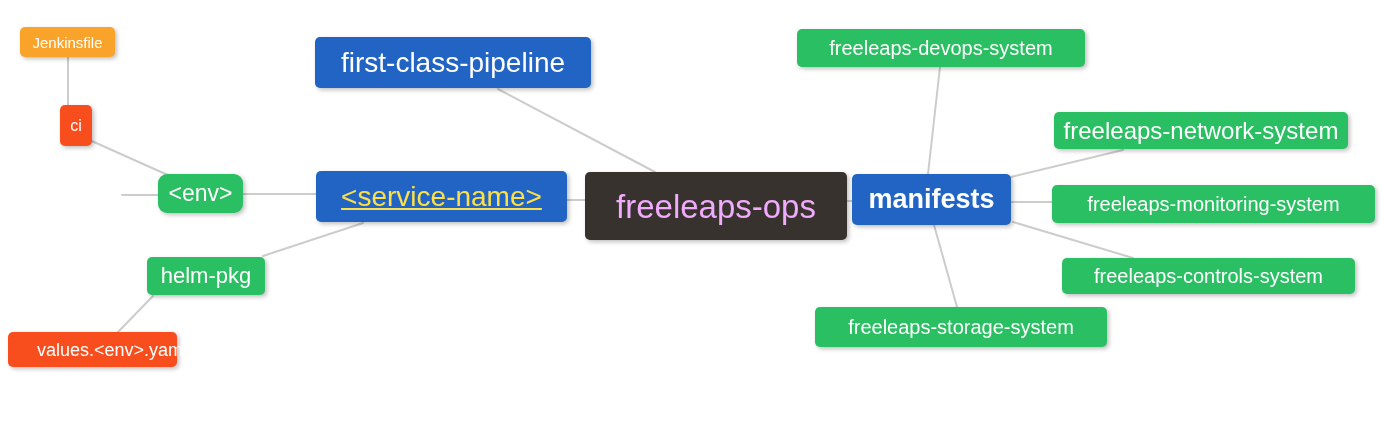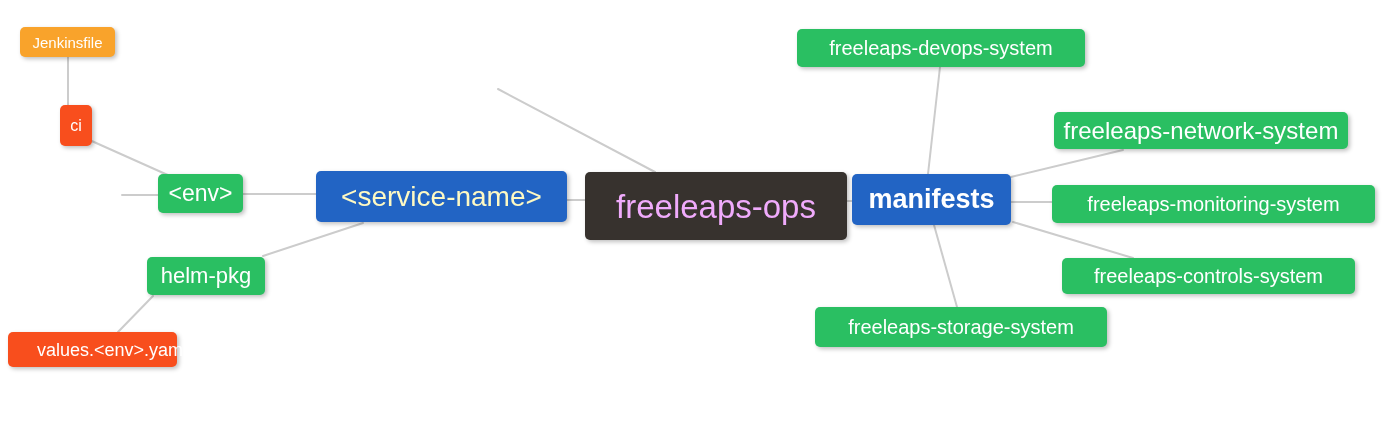--- a/index.html
+++ b/index.html
@@ -62,30 +62,33 @@
       <line x1="1013" y1="222" x2="1133" y2="258" stroke="#cccccc" stroke-width="2" stroke-linecap="round"></line>
       <line x1="934" y1="225" x2="957" y2="307" stroke="#cccccc" stroke-width="2" stroke-linecap="round"></line>
     </svg>
 
 <div class="node" style="left: 20px; top: 27px; width: 95px; height: 30px; font-size: 15px; background: rgb(249, 163, 43); color: rgb(255, 255, 255);">
       <span>Jenkinsfile</span>
     </div>
     <div class="node" style="left: 53px; top: 105px; width: 32px; height: 41px; font-size: 16px; background: rgb(248, 78, 29); color: rgb(255, 255, 255); margin-left: 7px;">
       <span>ci</span>
     </div>
-    <div class="node" style="left: 158px; top: 174px; width: 85px; height: 39px; font-size: 23px; background: rgb(42, 191, 98); color: rgb(255, 255, 255);">
+    <div class="node" style="left: 158px; top: 174px; width: 85px; height: 39px; font-size: 23px; background: rgb(42, 191, 98); color: rgb(255, 255, 255); border-radius: 9px;">
       <span>&lt;env&gt;</span>
     </div>
     <div class="node" style="left: 147px; top: 257px; width: 118px; height: 38px; font-size: 22px; background: rgb(42, 191, 98); color: rgb(255, 255, 255);">
       <span>helm-pkg</span>
     </div>
     <div class="node" style="left: 8px; top: 332px; width: 169px; height: 35px; font-size: 18px; background: rgb(248, 78, 29); color: rgb(255, 255, 255); padding-left: 39px;">
       <span>values.&lt;env&gt;.yaml</span>
     </div>
-    <div class="node" style="left: 316px; top: 171px; width: 251px; height: 51px; font-size: 28px; background: rgb(34, 100, 196); color: #fef9c3;">
+    <div class="node" style="left: 315px; top: 37px; width: 276px; height: 51px; font-size: 28px; background: rgb(34, 100, 196); color: rgb(255, 255, 255);">
+      <span>first-class-pipeline</span>
+    </div>
+    <div class="node" style="left: 316px; top: 171px; width: 251px; height: 51px; font-size: 28px; background: rgb(34, 100, 196); color: #fde047; text-decoration: underline;">
       <span>&lt;service-name&gt;</span>
     </div>
     <div class="node" style="left: 585px; top: 172px; width: 262px; height: 68px; font-size: 33px; background: rgb(55, 50, 46); color: #f0abfc;">
       <span>freeleaps-ops</span>
     </div>
     <div class="node" style="left: 852px; top: 174px; width: 159px; height: 51px; font-size: 27px; background: rgb(34, 100, 196); color: rgb(255, 255, 255); font-weight: bold;">
       <span>manifests</span>
     </div>
     <div class="node" style="left: 797px; top: 29px; width: 288px; height: 38px; font-size: 20px; background: rgb(42, 191, 98); color: rgb(255, 255, 255);">
       <span>freeleaps-devops-system</span>

